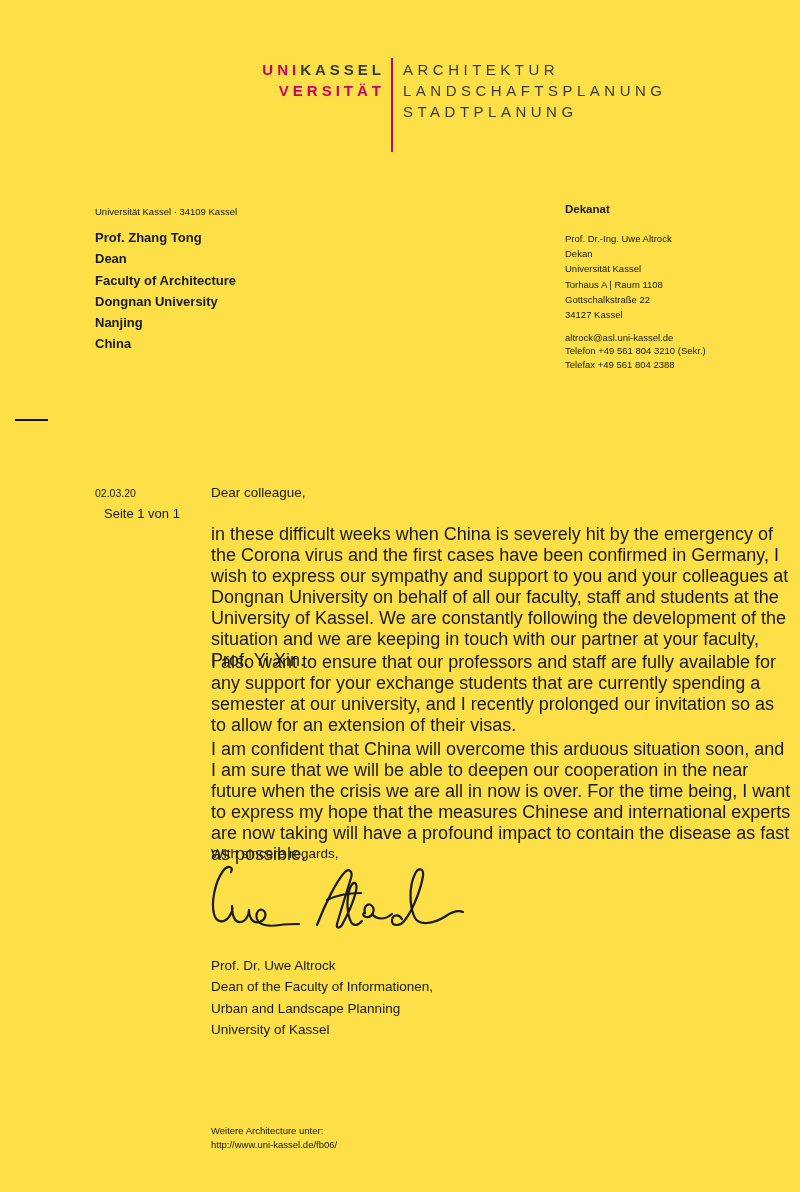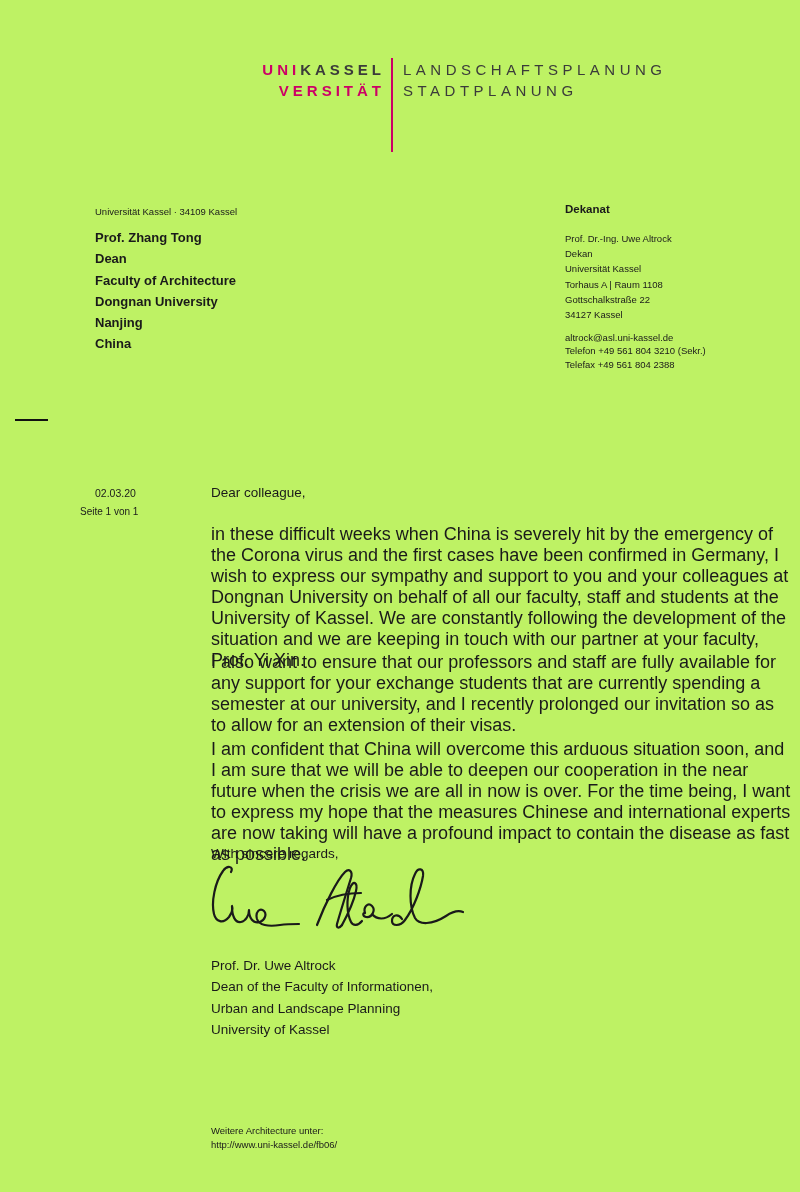--- a/index.html
+++ b/index.html
@@ -1,18 +1,18 @@
 <!DOCTYPE html>
 <html style="--accent: #cc0066; --gray: #3b3b3a; --ink: #1a1a1a;"><head>
 <meta charset="utf-8">
 <style>
   html,body { margin:0; padding:0; background:#ffffff; }
   .page {
     position:relative; width:800px; height:1192px; overflow:hidden;
-    background:#bef264; color:var(--ink,#1a1a1a);
+    background:#fde047; color:var(--ink,#1a1a1a);
     font-family:"Liberation Sans", sans-serif;
   }
   .abs { position:absolute; }
 
   
   .logo-left { left:205px; top:59px; width:180px; text-align:right; }
   .logo-left .row { font-size:15px; font-weight:bold; letter-spacing:4px; line-height:21px; white-space:nowrap; }
   .accent { color:var(--accent,#cc0066); }
   .lgray  { color:var(--gray,#3b3b3a); }
   .logo-rule { left:391px; top:58px; width:2px; height:94px; background:var(--accent,#cc0066); }
@@ -24,21 +24,21 @@
   .recipient   { left:95px; top:227px; font-size:13px; font-weight:bold; line-height:21.3px; }
 
   
   .contact-heading { left:565px; top:203px; font-size:11.5px; font-weight:bold; }
   .contact-block   { left:565px; top:231px; font-size:9.5px; line-height:15.2px; }
   .contact-block2  { left:565px; top:331px; font-size:9.5px; line-height:13.4px; }
 
   
   .fold-mark { left:15px; top:419px; width:33px; height:2px; background:#111; }
   .date-line { left:95px; top:487px; font-size:10.5px; }
-  .page-line { left:80px; top:506px; font-size:10px; }
+  .page-line { left:104px; top:506px; font-size:13px; }
 
   
   .salutation { left:211px; top:485px; font-size:13.5px; }
   .para { left:211px; width:580px; font-size:18px; line-height:21px; }
   .p1 { top:524px; } .p2 { top:652px; } .p3 { top:739px; }
   .closing { left:211px; top:846px; font-size:13.5px; }
   .signature { left:205px; top:862px; }
   .signer { left:211px; top:955px; font-size:13.5px; line-height:21.3px; }
 
   
@@ -48,20 +48,21 @@
 <body>
 
 <div class="page">
 
   <div class="abs logo-left">
     <div class="row"><span class="accent">UNI</span><span class="lgray">KASSEL</span></div>
     <div class="row"><span class="accent">VERSITÄT</span></div>
   </div>
   <div class="abs logo-rule"></div>
   <div class="abs logo-right">
+    <div class="row">ARCHITEKTUR</div>
     <div class="row">LANDSCHAFTSPLANUNG</div>
     <div class="row">STADTPLANUNG</div>
   </div>
 
   <div class="abs sender-line">Universität Kassel · 34109 Kassel</div>
   <div class="abs recipient">
     <div>Prof. Zhang Tong</div>
     <div>Dean</div>
     <div>Faculty of Architecture</div>
     <div>Dongnan University</div>

